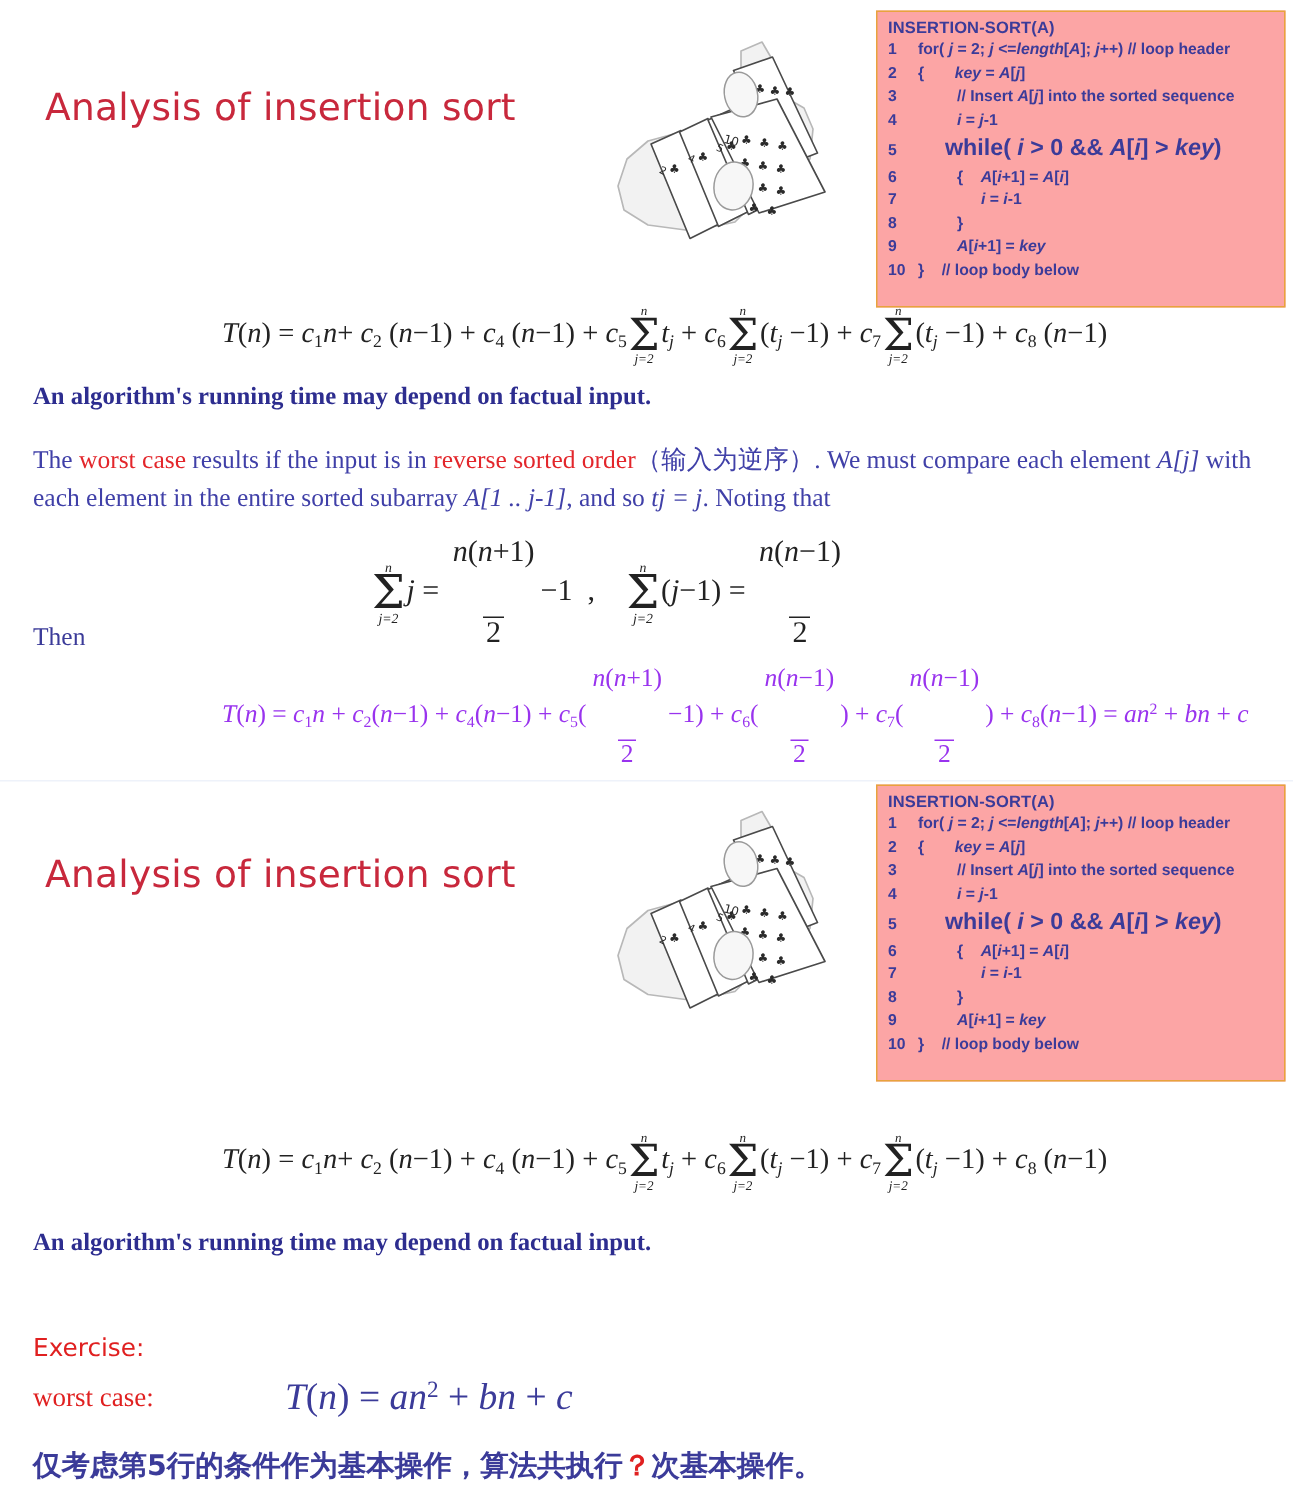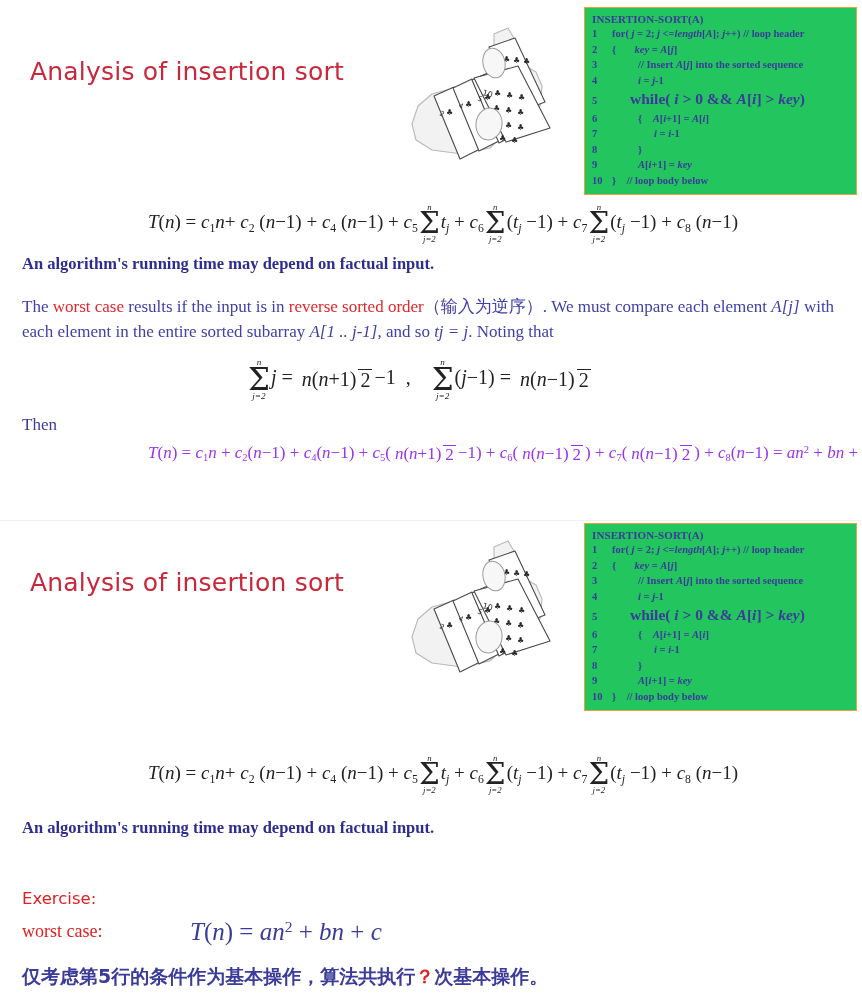--- a/index.html
+++ b/index.html
@@ -35,23 +35,23 @@
   
   .cards-illustration {
     position: absolute;
   }
   .cards-illustration svg { display: block; }
 
   
   .code-box {
     position: absolute;
     border: 1.5px solid #e8a33d;
-    background: #22c55e;
-    padding: 5px 7px 6px 7px;
-    font-family: Liberation Serif, serif;
+    background: #fca5a5;
+    padding: 5px 7px 16px 7px;
+    font-family: Liberation Sans, sans-serif;
     color: #3b3b99;
   }
   .code-line {
     display: flex;
     align-items: baseline;
     font-size: 10.5px;
     font-weight: bold;
     line-height: 1.48;
     white-space: nowrap;
   }
@@ -97,25 +97,26 @@
     line-height: 1;
     margin: 0 1px;
   }
   .bigsum .lim { font-size: 0.46em; font-style: italic; }
   .bigsum .lim.top { margin-bottom: -1px; }
   .bigsum .lim.bot { margin-top: -1px; }
   .bigsum .sig { font-size: 1.55em; line-height: 0.86; font-family: "DejaVu Serif", serif; }
 
   .frac {
     display: inline-flex;
-    flex-direction: row;
+    flex-direction: column;
     align-items: center;
     vertical-align: middle;
     line-height: 1.05;
     margin: 0 2px;
+    gap: 32px;
   }
   .frac .num { padding: 0 2px; }
   .frac .den { padding: 0 2px; border-top: 1px solid currentColor; }
 
   .formula-main {
     position: absolute;
     font-size: 19px;
     white-space: nowrap;
   }
   .sum-identities {

